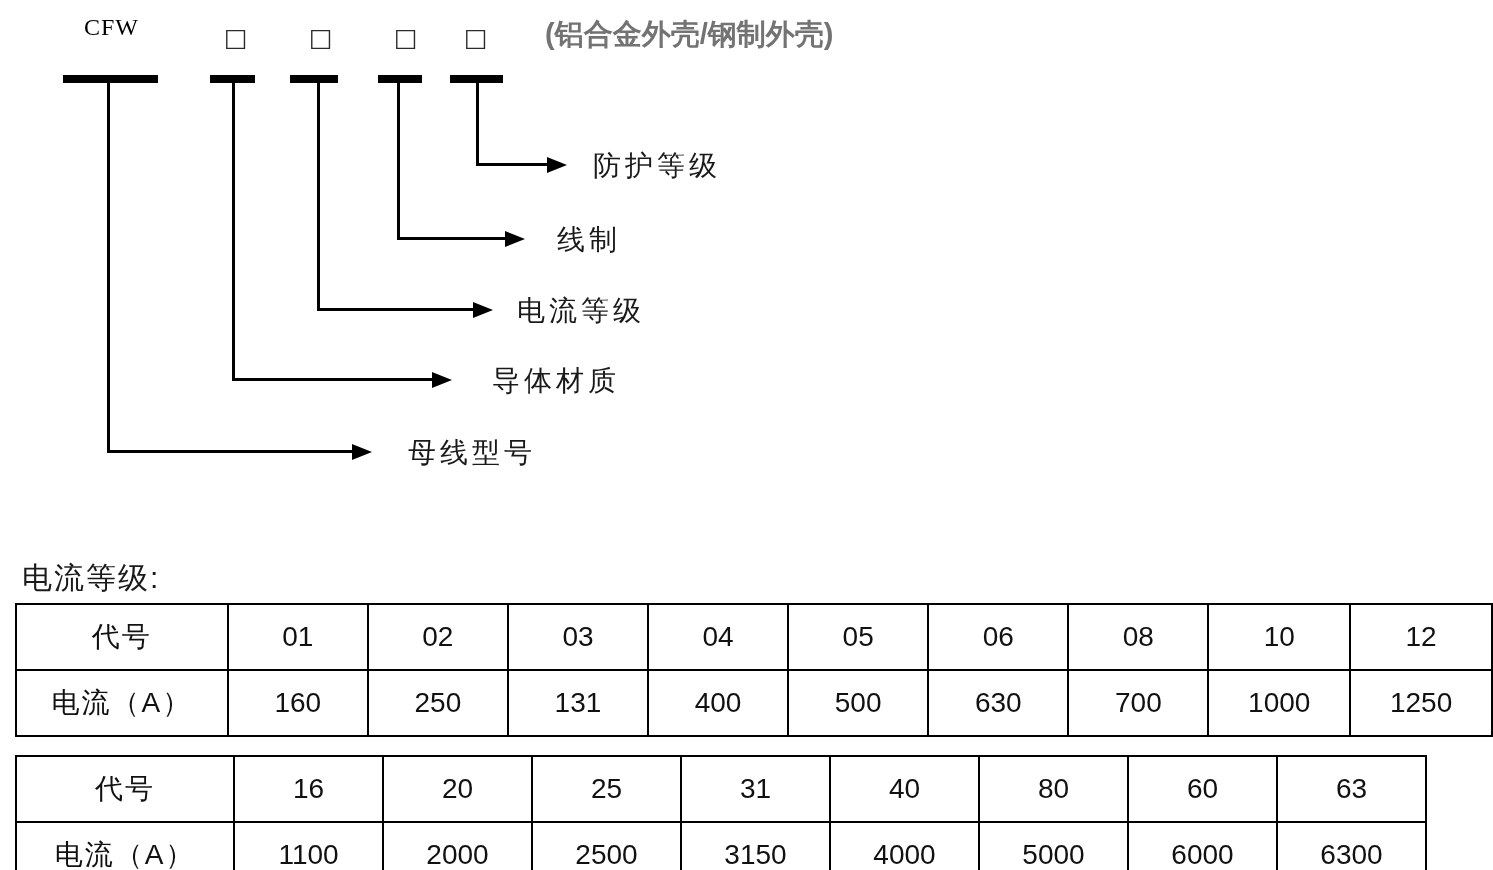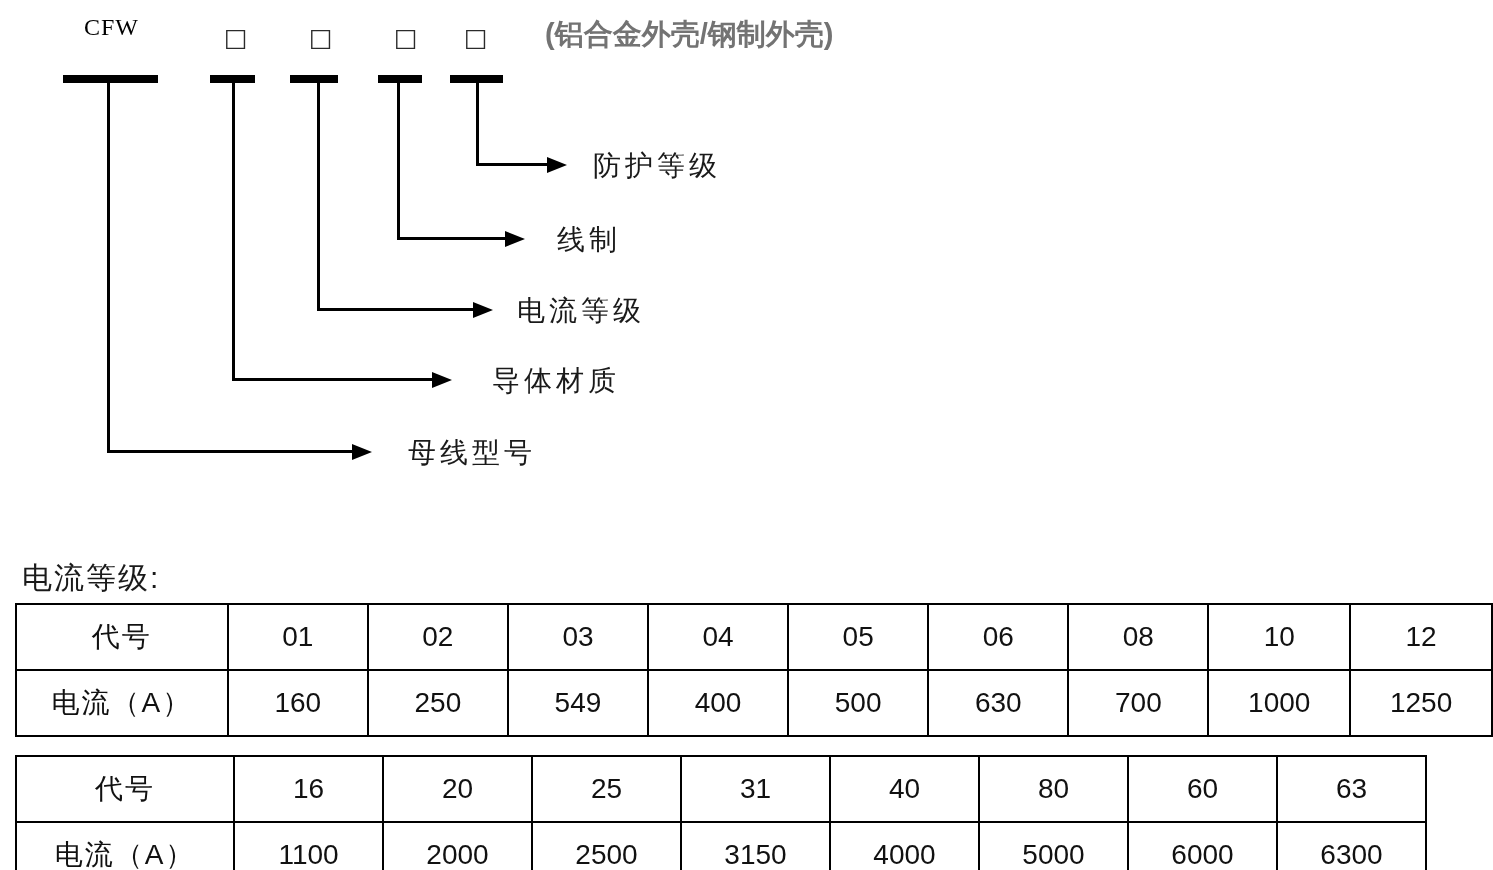--- a/index.html
+++ b/index.html
@@ -133,21 +133,21 @@
           <td class="val-cell">05</td>
           <td class="val-cell">06</td>
           <td class="val-cell">08</td>
           <td class="val-cell">10</td>
           <td class="val-cell">12</td>
         </tr>
       <tr>
         <td class="hdr-cell">电流（A）</td>
       <td class="val-cell">160</td>
           <td class="val-cell">250</td>
-          <td class="val-cell">549</td>
+          <td class="val-cell">131</td>
           <td class="val-cell">400</td>
           <td class="val-cell">500</td>
           <td class="val-cell">630</td>
           <td class="val-cell">700</td>
           <td class="val-cell">1000</td>
           <td class="val-cell">1250</td>
         </tr>
     </tbody>
   </table>
 

